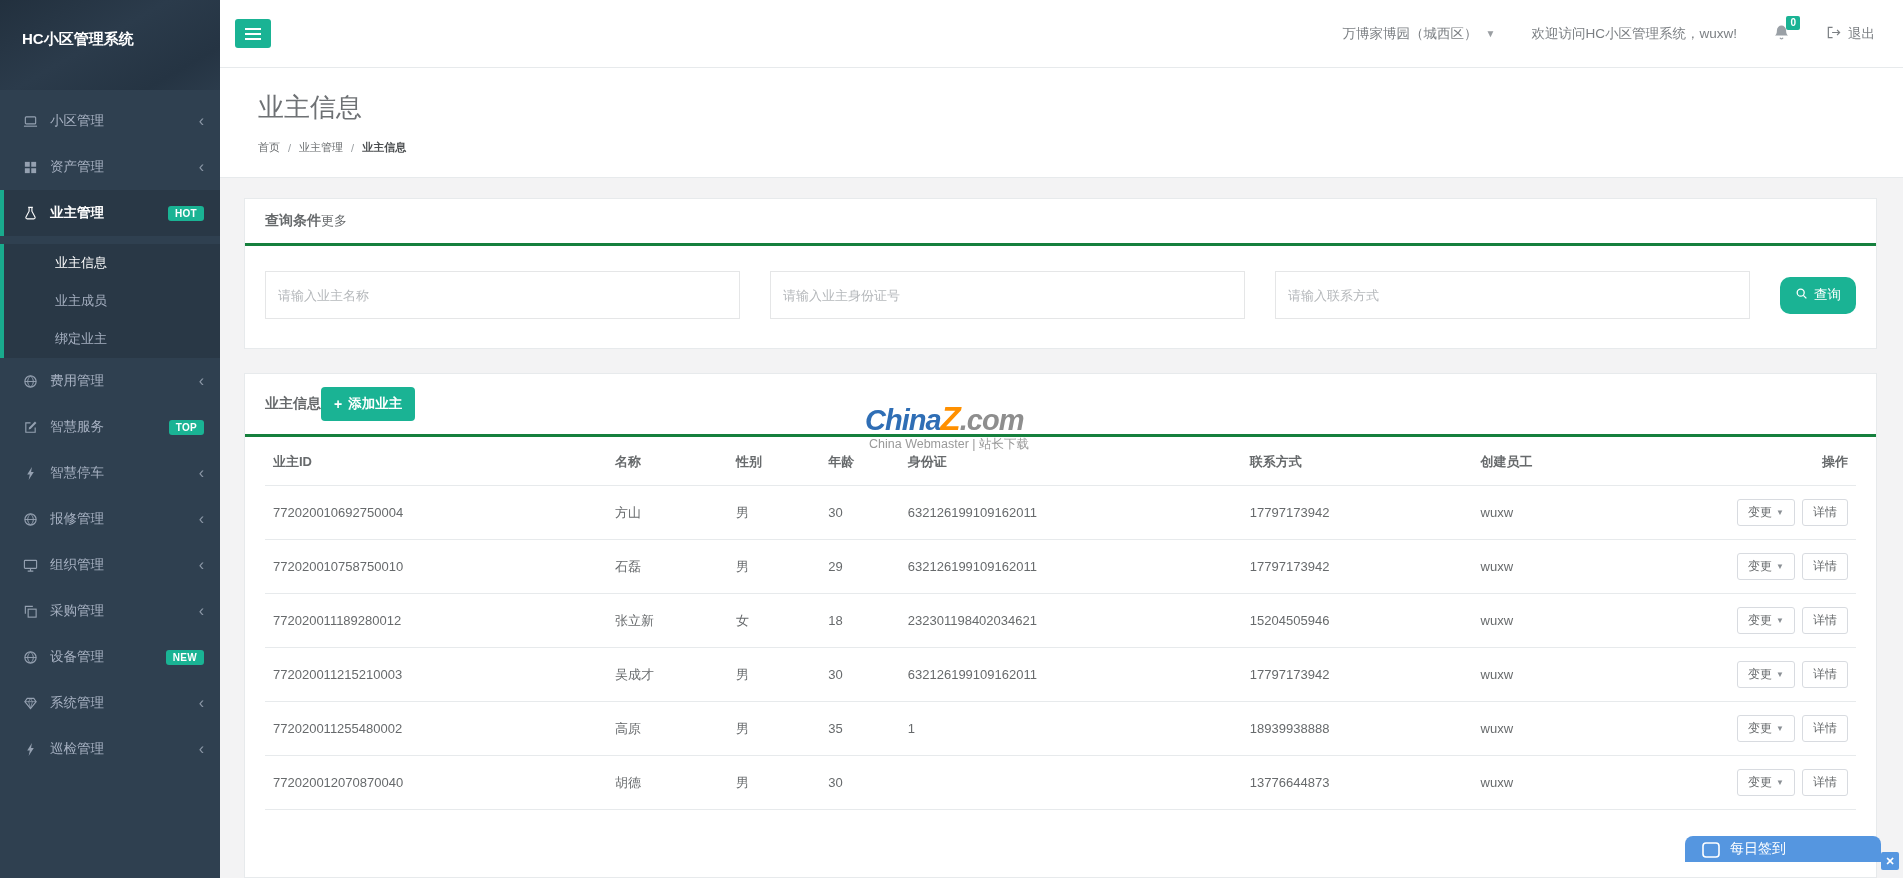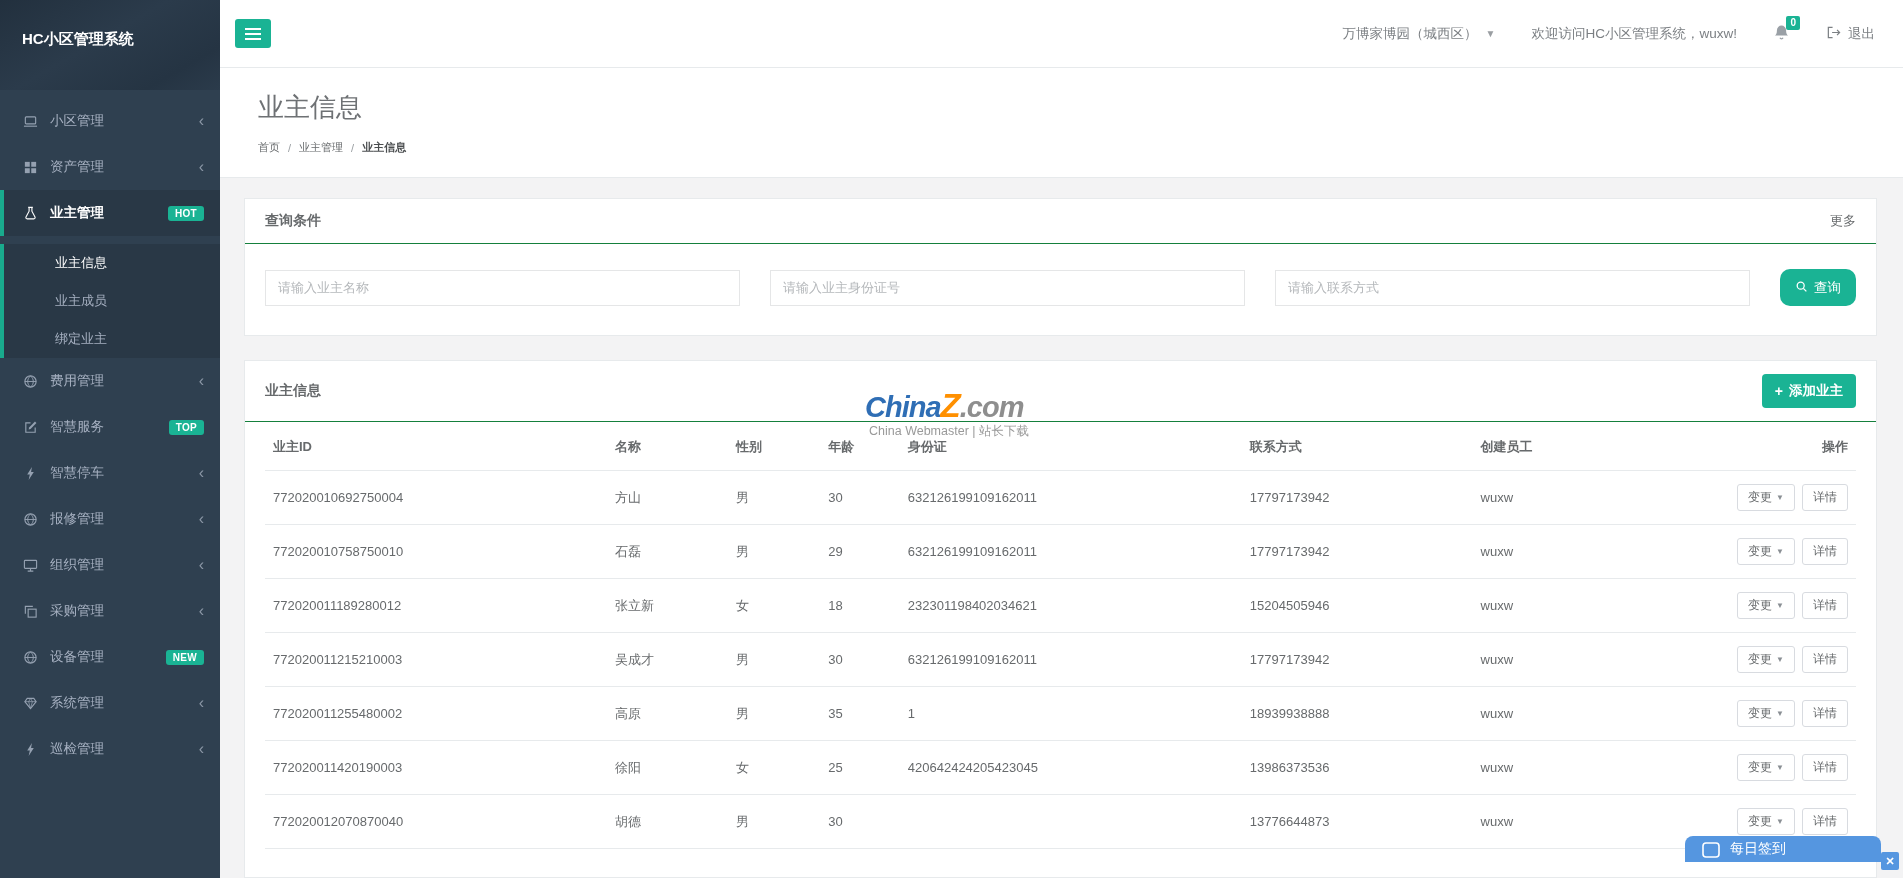--- a/index.html
+++ b/index.html
@@ -37,24 +37,24 @@
   .bell-badge { position:absolute; top:-8px; right:-10px; background:#1ab394; color:#fff; font-size:10px; font-weight:bold; padding:1px 4px; border-radius:2px; line-height:1.2; }
   .logout { display:flex; gap:7px; align-items:center; cursor:pointer; color:#7b7f83; }
   .page-heading { background:#fff; height:110px; padding:22px 0 0 38px; border-bottom:1px solid #e7eaec; }
   .page-heading h1 { margin:0 0 15px; font-size:26px; font-weight:300; color:#6e7174; }
   .breadcrumb { font-size:11px; display:flex; gap:8px; align-items:center; }
   .breadcrumb a { color:#676a6c; text-decoration:none; cursor:pointer; }
   .breadcrumb .sep { color:#9a9ea2; }
   .breadcrumb b { color:#4a4d4f; }
   .content { flex:1; padding:20px 26px 0 24px; display:flex; flex-direction:column; gap:24px; overflow:hidden; }
   .panel { background:#fff; border:1px solid #e7eaec; }
-  .panel-title { display:flex; align-items:center; justify-content:space-between; padding:13px 20px; border-bottom:1px solid #15803d; font-size:14px; font-weight:bold; color:#676a6c;gap:42px; }
+  .panel-title { display:flex; align-items:center; justify-content:flex-start; padding:13px 20px; border-bottom:3px solid #15803d; font-size:14px; font-weight:bold; color:#676a6c; }
   .more-link { font-weight:normal; font-size:13px; color:#676a6c; cursor:pointer; text-decoration:none; }
   .search-body { padding:25px 20px 29px; display:flex; align-items:center; gap:30px; }
-  .search-body input { flex:1; height:36px; border:1px solid #e5e6e7; padding:0 12px; font-size:13px; color:#676a6c; outline:none; font-family:inherit; background:#fff; }
+  .search-body input { flex:1; height:48px; border:1px solid #e5e6e7; padding:0 12px; font-size:13px; color:#676a6c; outline:none; font-family:inherit; background:#fff; }
   .search-body input::placeholder { color:#b5b8bb; }
   .btn-green { background:#1ab394; color:#fff; border:none; border-radius:10px; font-size:13.5px; display:inline-flex; align-items:center; gap:6px; cursor:pointer; font-family:inherit; }
   .search-btn { height:37px; padding:0 15px; flex:0 0 auto; }
   .add-btn { padding:8px 13px; font-weight:bold; border-radius:4px; }
   .plus-glyph { font-weight:bold; font-size:14px; line-height:1; }
   .table-panel { flex:1; position:relative; overflow:hidden; }
   .table-wrap { padding:0 20px; }
   table { width:100%; border-collapse:collapse; font-size:13px; color:#676a6c; table-layout:fixed; }
   th { text-align:left; padding:16px 8px 14px; font-weight:bold; border-bottom:1px solid #e7eaec; font-size:13px; }
   td { padding:13px 8px; border-bottom:1px solid #e7eaec; overflow:hidden; white-space:nowrap; }
@@ -351,30 +351,20 @@
                 <td>772020011255480002</td>
                 <td>高原</td>
                 <td>男</td>
                 <td>35</td>
                 <td>1</td>
                 <td>18939938888</td>
                 <td>wuxw</td>
                 <td class="right"><button class="btn-mini">变更<span class="caret-sm">▼</span></button><button class="btn-mini">详情</button></td>
               </tr>
               <tr>
-                <td>772020011420190003</td>
-                <td>徐阳</td>
-                <td>女</td>
-                <td>25</td>
-                <td>420642424205423045</td>
-                <td>13986373536</td>
-                <td>wuxw</td>
-                <td class="right"><button class="btn-mini">变更<span class="caret-sm">▼</span></button><button class="btn-mini">详情</button></td>
-              </tr>
-              <tr>
                 <td>772020012070870040</td>
                 <td>胡德</td>
                 <td>男</td>
                 <td>30</td>
                 <td></td>
                 <td>13776644873</td>
                 <td>wuxw</td>
                 <td class="right"><button class="btn-mini">变更<span class="caret-sm">▼</span></button><button class="btn-mini">详情</button></td>
               </tr>
             </tbody>

